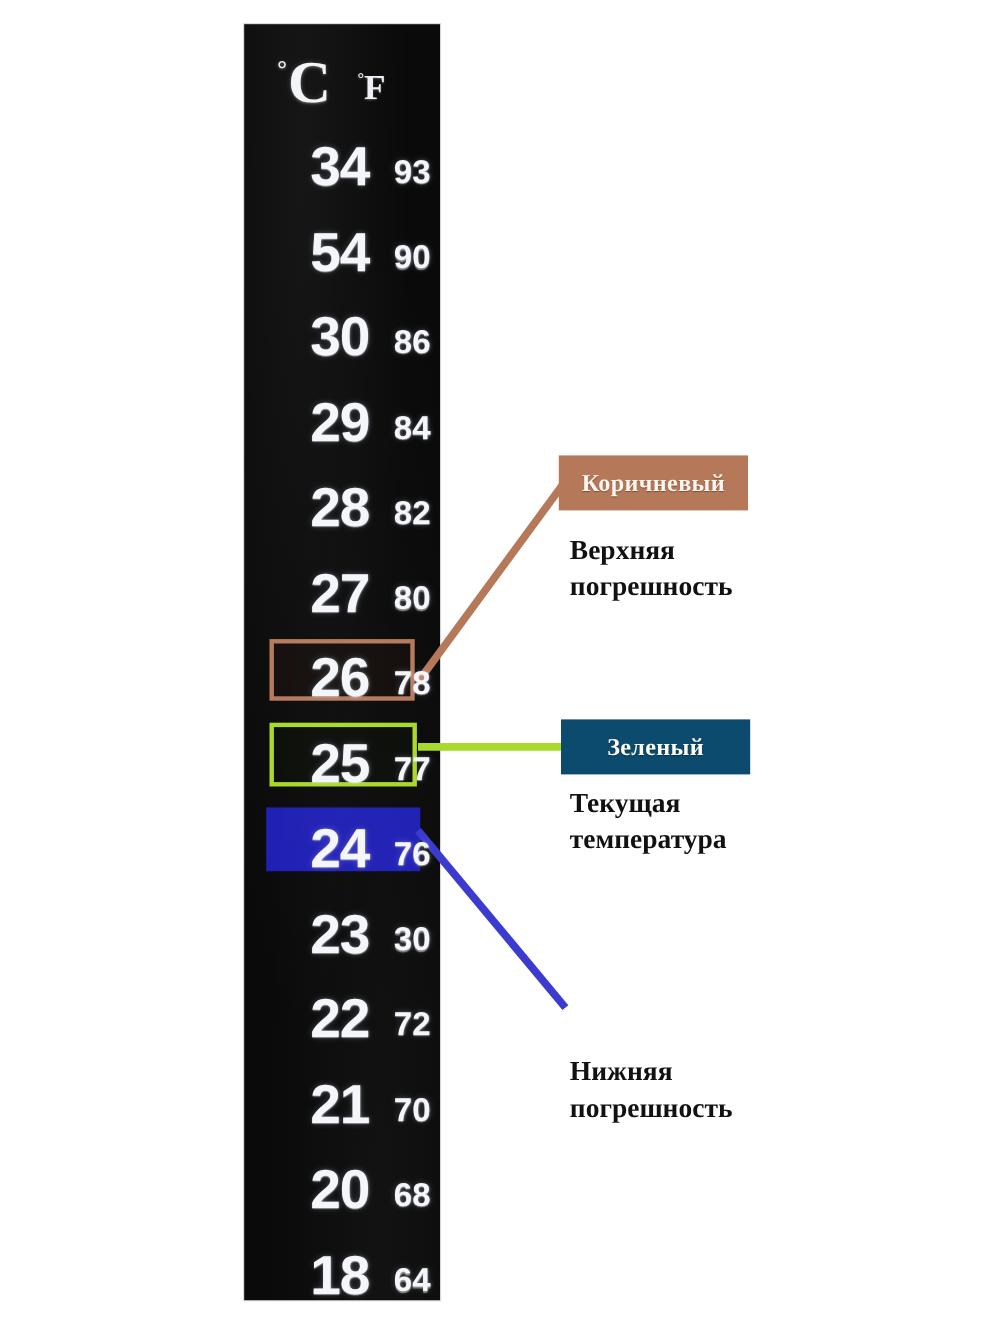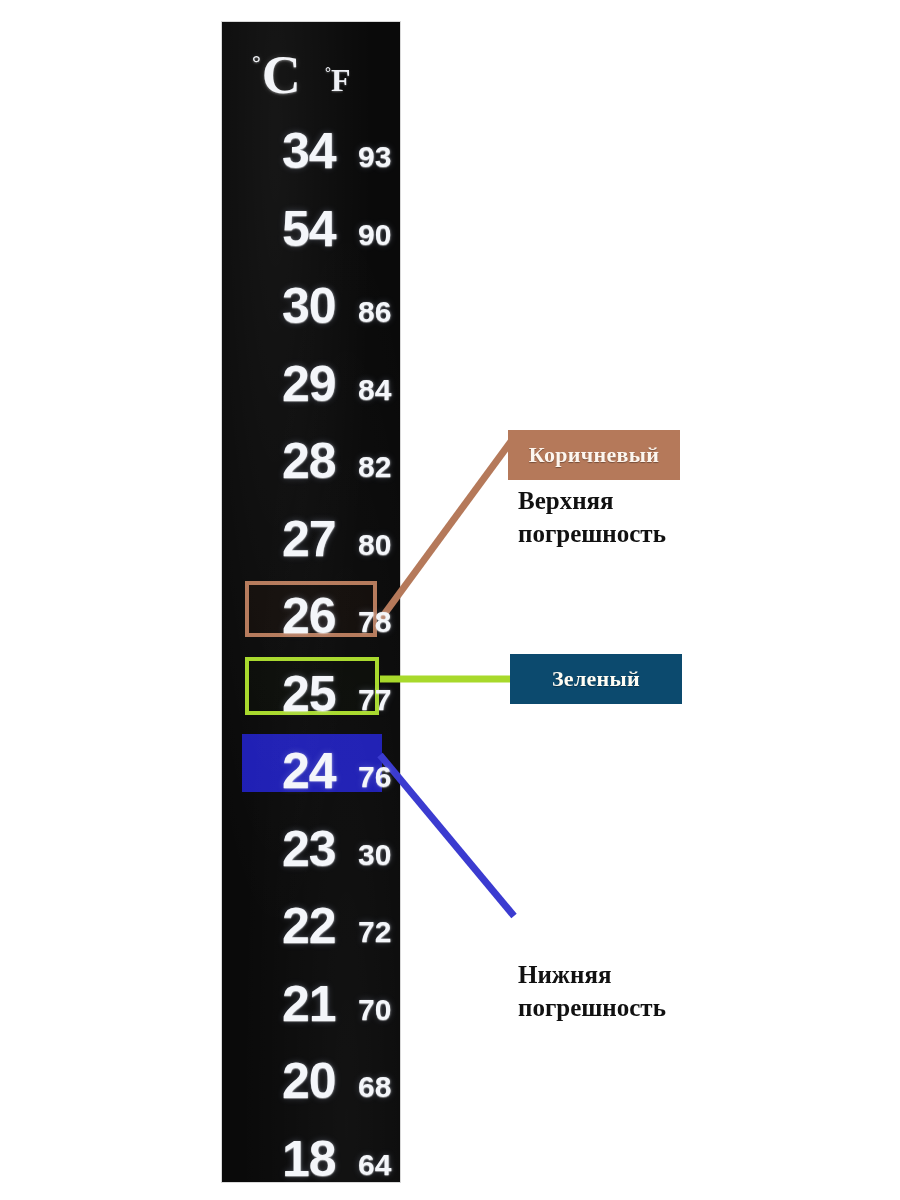--- a/index.html
+++ b/index.html
@@ -174,21 +174,20 @@
     font-weight: 700;
     font-size: 22px;
     color: #fdf6ef;
     text-shadow: 0 1px 1px rgba(0,0,0,0.35);
     letter-spacing: 0.3px;
   }
   #box-brown {
     left: 508px; top: 414px;
     width: 172px; height: 50px;
     background: #b5795a;
-    margin-top: 16px;
   }
   #box-green {
     left: 510px; top: 654px;
     width: 172px; height: 50px;
     background: #0c4a6e;
   }
   #box-green .lbl { color: #fffdf4; }
   #box-blue {
     left: 512px; top: 890px;
     width: 172px; height: 50px;
@@ -294,19 +293,23 @@
     <span class="lbl">Коричневый</span>
   </div>
   <div class="caption" id="cap-brown">
     <div>Верхняя</div>
     <div>погрешность</div>
   </div>
 
   <div class="legend-box" id="box-green">
     <span class="lbl">Зеленый</span>
   </div>
+  <div class="caption" id="cap-green">
+    <div>Текущая</div>
+    <div>температура</div>
+  </div>
 
   <div class="caption" id="cap-blue">
     <div>Нижняя</div>
     <div>погрешность</div>
   </div>
 
 </div>
 
 </body></html>

